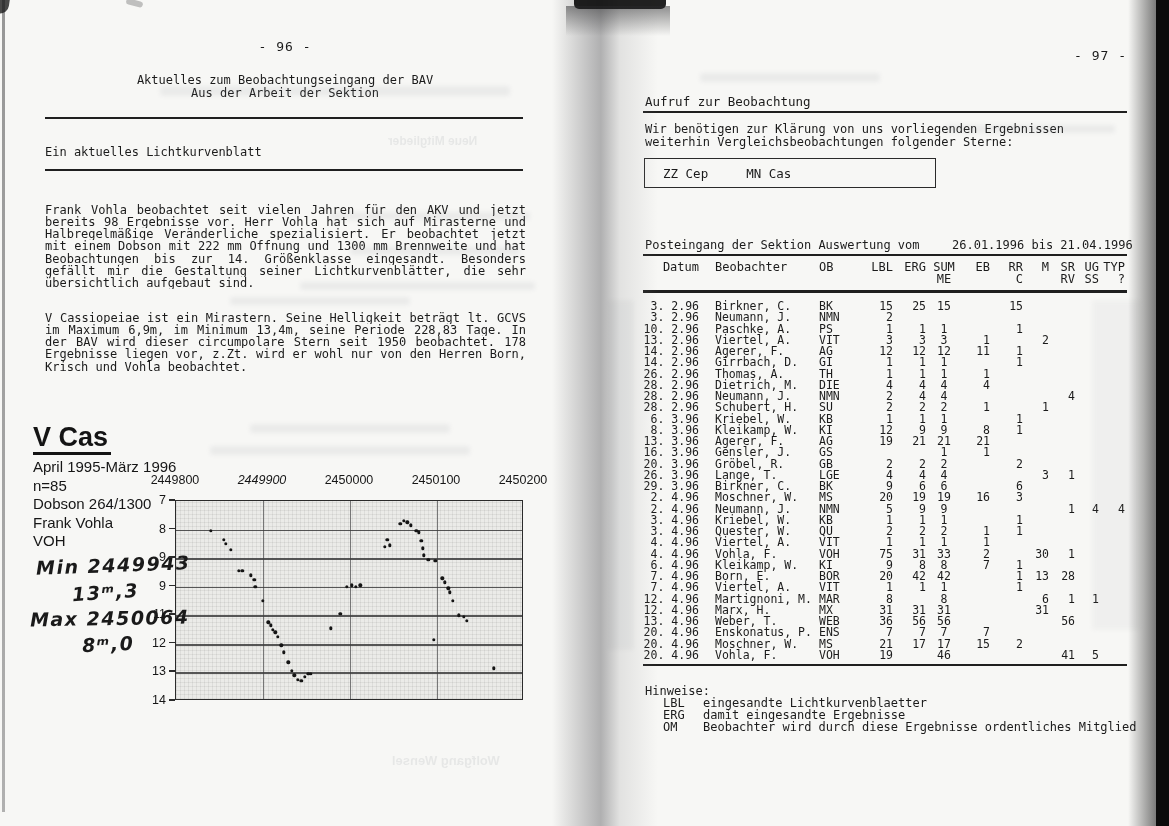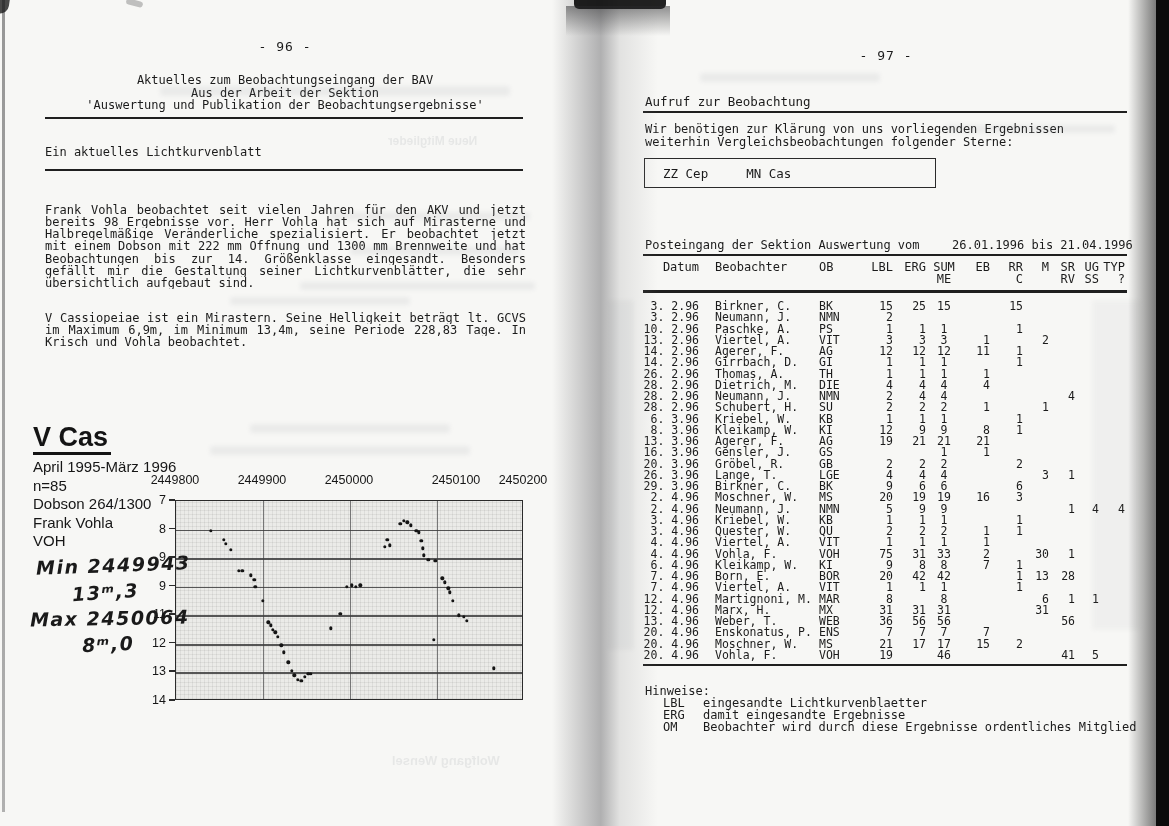--- a/index.html
+++ b/index.html
@@ -61,39 +61,40 @@
 </head>
 <body>
 
 <div class="sheet">
 
   <div class="abs pl-center pnum" style="top:39px;">- 96 -</div>
 
   <div class="abs pl-center" style="top:74px;" id="title-block">
       <div class="title-line">Aktuelles zum Beobachtungseingang der BAV</div>
       <div class="title-line">Aus der Arbeit der Sektion</div>
-      <div class="title-line">'Auswertung und Publikation der Beobachtungsergebnisse'</div>
     </div>
 
   <div class="abs rule" style="left:45px;top:117px;width:478px;height:2px;"></div>
   <div class="abs mono12" style="left:45px;top:145px;">Ein aktuelles Lichtkurvenblatt</div>
   <div class="abs rule" style="left:45px;top:169px;width:478px;height:2px;"></div>
 
   <div class="abs para" style="top:204px;" id="para1">
       <div class="ln">Frank Vohla beobachtet seit vielen Jahren für den AKV und jetzt für</div>
       <div class="ln">bereits 98 Ergebnisse vor. Herr Vohla hat sich auf Mirasterne und</div>
       <div class="ln">Halbregelmäßige Veränderliche spezialisiert. Er beobachtet jetzt</div>
       <div class="ln">mit einem Dobson mit 222 mm Öffnung und 1300 mm Brennweite und hat</div>
       <div class="ln">Beobachtungen bis zur 14. Größenklasse eingesandt. Besonders</div>
       <div class="ln">gefällt mir die Gestaltung seiner Lichtkurvenblätter, die sehr</div>
       <div class="ln last">übersichtlich aufgebaut sind.</div>
     </div>
   <div class="abs para" style="top:312px;" id="para2">
       <div class="ln">V Cassiopeiae ist ein Mirastern. Seine Helligkeit beträgt lt. GCVS</div>
       <div class="ln">im Maximum 6,9m, im Minimum 13,4m, seine Periode 228,83 Tage. In</div>
+      <div class="ln">der BAV wird dieser circumpolare Stern seit 1950 beobachtet. 178</div>
+      <div class="ln">Ergebnisse liegen vor, z.Zt. wird er wohl nur von den Herren Born,</div>
       <div class="ln last">Krisch und Vohla beobachtet.</div>
     </div>
 
   <div class="abs star-title">V Cas</div>
   <div class="abs chart-info" id="chart-info">
       <div>April 1995-März 1996</div>
       <div>n=85</div>
       <div>Dobson 264/1300</div>
       <div>Frank Vohla</div>
       <div>VOH</div>
@@ -162,21 +163,21 @@
       <div class="dot" style="left: 268.83px; top: 81.4286px;"></div>
       <div class="dot" style="left: 272.31px; top: 87.1429px;"></div>
       <div class="dot" style="left: 274.05px; top: 91.4286px;"></div>
       <div class="dot" style="left: 276.66px; top: 100px;"></div>
       <div class="dot" style="left: 282.75px; top: 114.286px;"></div>
       <div class="dot" style="left: 287.97px; top: 115.714px;"></div>
       <div class="dot" style="left: 290.58px; top: 120px;"></div>
       <div class="dot" style="left: 317.55px; top: 167.143px;"></div>
     </div>
 
-  <div class="abs pnum" style="left:645px;top:48px;width:482px;text-align:center;">- 97 -</div>
+  <div class="abs pnum" style="left:645px;top:48px;width:482px;text-align:right;">- 97 -</div>
 
   <div class="abs pr-head" style="top:94px;">Aufruf zur Beobachtung</div>
   <div class="abs rule" style="left:643px;top:111px;width:484px;height:1.6px;"></div>
 
   <div class="abs intro" style="top:123px;" id="intro-block">
       <div>Wir benötigen zur Klärung von uns vorliegenden Ergebnissen</div>
       <div>weiterhin Vergleichsbeobachtungen folgender Sterne:</div>
     </div>
 
   <div class="abs starbox">
@@ -252,23 +253,23 @@
   <div class="abs edge-left"></div>
   <div class="abs corner-smudge"></div>
   <div class="abs top-smudge"></div>
   <div class="abs edge-right-fade"></div>
   <div class="abs edge-right"></div>
 <div class="abs hw" style="left: 36px; top: 554px; transform: rotate(-2deg);">Min 2449943</div>
     <div class="abs hw" style="left: 72px; top: 581px; transform: rotate(-4deg);">13ᵐ,3</div>
     <div class="abs hw" style="left: 30px; top: 607px; transform: rotate(-1deg);">Max 2450064</div>
     <div class="abs hw" style="left: 82px; top: 633px; transform: rotate(-3deg);">8ᵐ,0</div>
     <div class="xtick" style="left: 143px;">2449800</div>
-    <div class="xtick" style="left: 230px;">2449900</div>
+    <div class="xtick" style="left: 230px; font-style: italic;">2449900</div>
     <div class="xtick" style="left: 317px;">2450000</div>
-    <div class="xtick" style="left: 404px; margin-left: 20px;">2450100</div>
+    <div class="xtick" style="left: 404px;">2450100</div>
     <div class="xtick" style="left: 491px;">2450200</div>
     <div class="ytick" style="top: 493px;">7</div>
     <div class="ytickmark" style="top: 499px;"></div>
     <div class="ytick" style="top: 521.571px;">8</div>
     <div class="ytickmark" style="top: 527.571px;"></div>
     <div class="ytick" style="top: 550.143px;">9</div>
     <div class="ytickmark" style="top: 556.143px;"></div>
     <div class="ytick" style="top: 578.714px;">9</div>
     <div class="ytickmark" style="top: 584.714px;"></div>
     <div class="ytick" style="top: 607.286px;">11</div>

